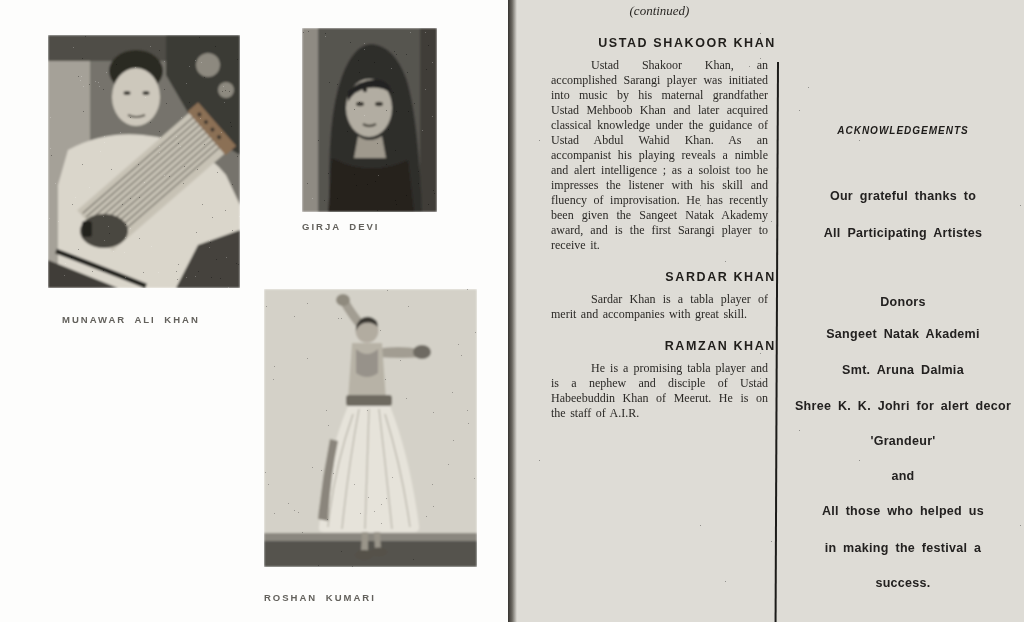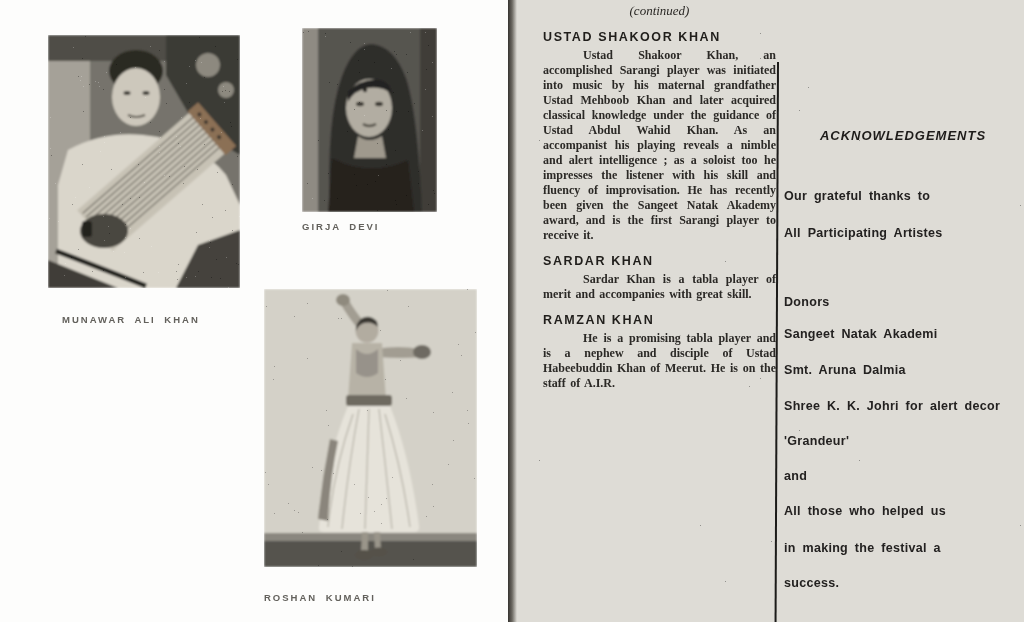--- a/index.html
+++ b/index.html
@@ -26,30 +26,30 @@
              background:linear-gradient(90deg,#35332f 0%,#6b6861 45%,rgba(222,220,214,0) 100%);}
   .divider{position:absolute;left:269px;top:62px;width:2px;height:560px;
            background:#1c1b19;transform:rotate(0.25deg);transform-origin:top center;}
 
   
   .art-col{position:absolute;left:35px;top:0;width:233px;}
   .art-title{margin:117px 0 0 0;text-align:center;font-size:15.5px;font-weight:bold;
              letter-spacing:2.5px;color:#1e1c1a;}
   .art-sub{margin:3px 0 0 0;text-align:center;font-family:"Liberation Serif",serif;
            font-style:italic;font-size:13px;color:#2a2825;}
-  .sec-h{margin:11px 0 4px 0;font-size:12.5px;font-weight:bold;letter-spacing:1.6px;
-         color:#201e1b;}
-  .sec-p{margin:0;font-family:"Liberation Serif",serif;font-size:12px;line-height:15px;
-         text-align:justify;text-indent:40px;color:#2b2926;word-spacing:1.5px;font-weight:bold;}
+  .sec-h{margin:17px 0 4px 0;font-size:12.5px;font-weight:bold;letter-spacing:1.6px;
+         color:#201e1b;text-align:right;}
+  .sec-p{margin:8px;font-family:"Liberation Serif",serif;font-size:12px;line-height:15px;
+         text-align:justify;text-indent:40px;color:#2b2926;word-spacing:1.5px;}
 
   
   .ack-title{position:absolute;left:276px;top:117px;width:238px;text-align:center;
-             font-size:13px;font-weight:bold;font-style:italic;letter-spacing:1px;
+             font-size:10px;font-weight:bold;font-style:italic;letter-spacing:1px;
              color:#1e1c1a;}
-  .ack-line{position:absolute;left:276px;width:238px;font-size:12.5px;
+  .ack-line{position:absolute;left:276px;width:238px;text-align:center;font-size:12.5px;
             font-weight:bold;letter-spacing:0.3px;word-spacing:3px;color:#232120;}
   .al0{top:189px}.al1{top:226px}.al2{top:263px}.al3{top:295px}.al4{top:327px}
   .al5{top:363px}.al6{top:399px}.al7{top:434px}.al8{top:469px}.al9{top:504px}
   .al10{top:541px}.al11{top:576px}
 </style>
 </head>
 <body>
 
 <div id="screen">
 

